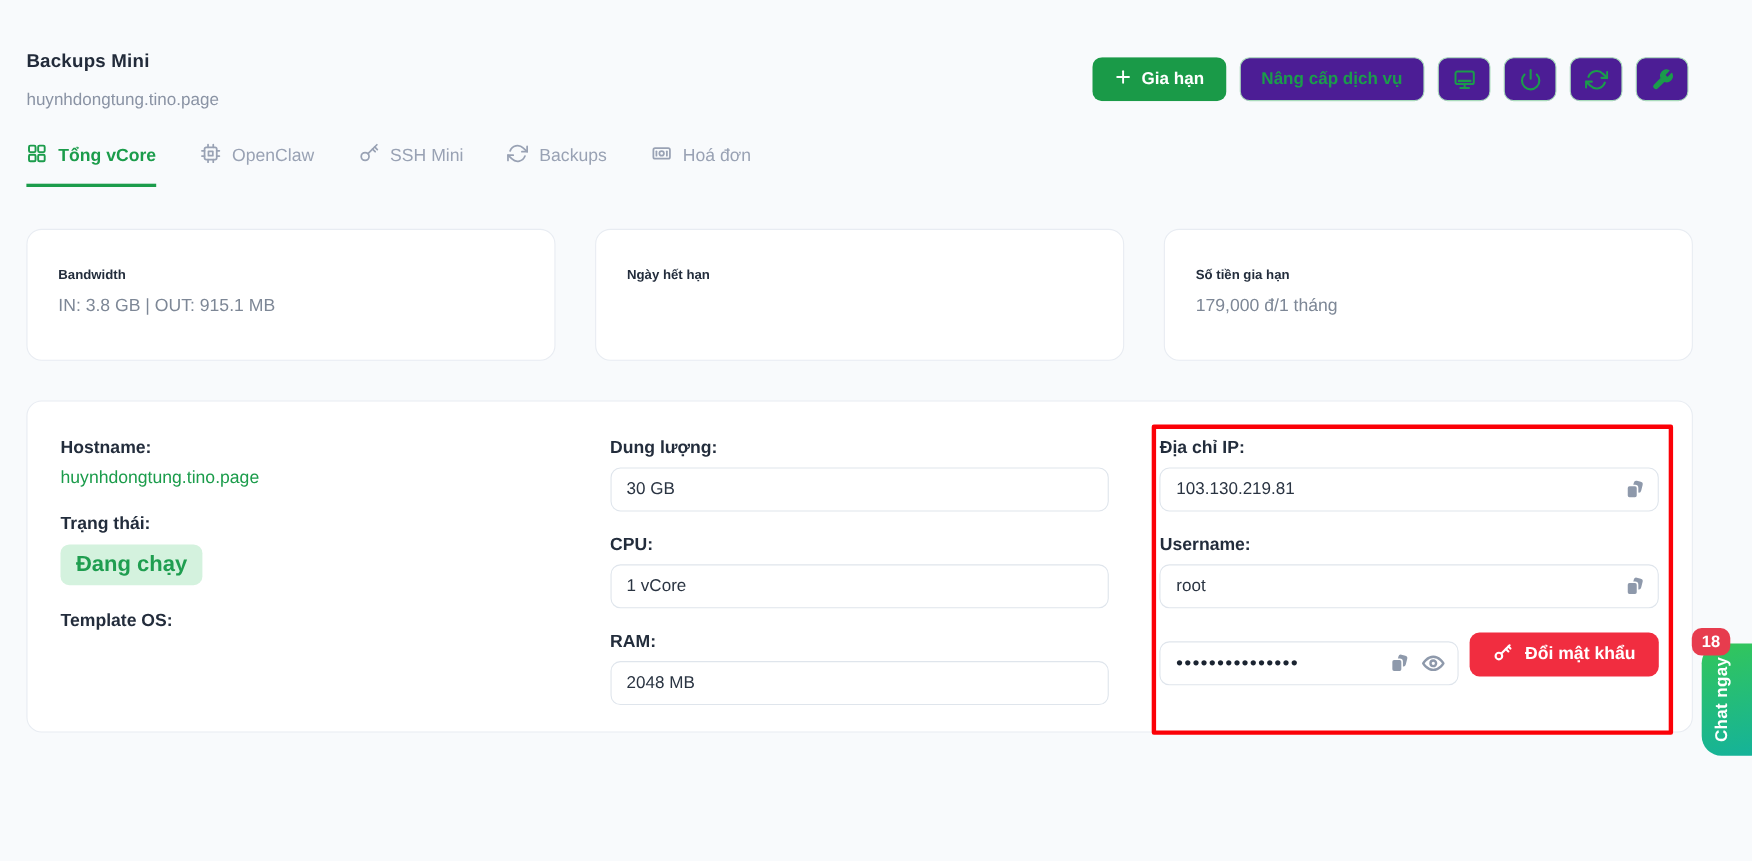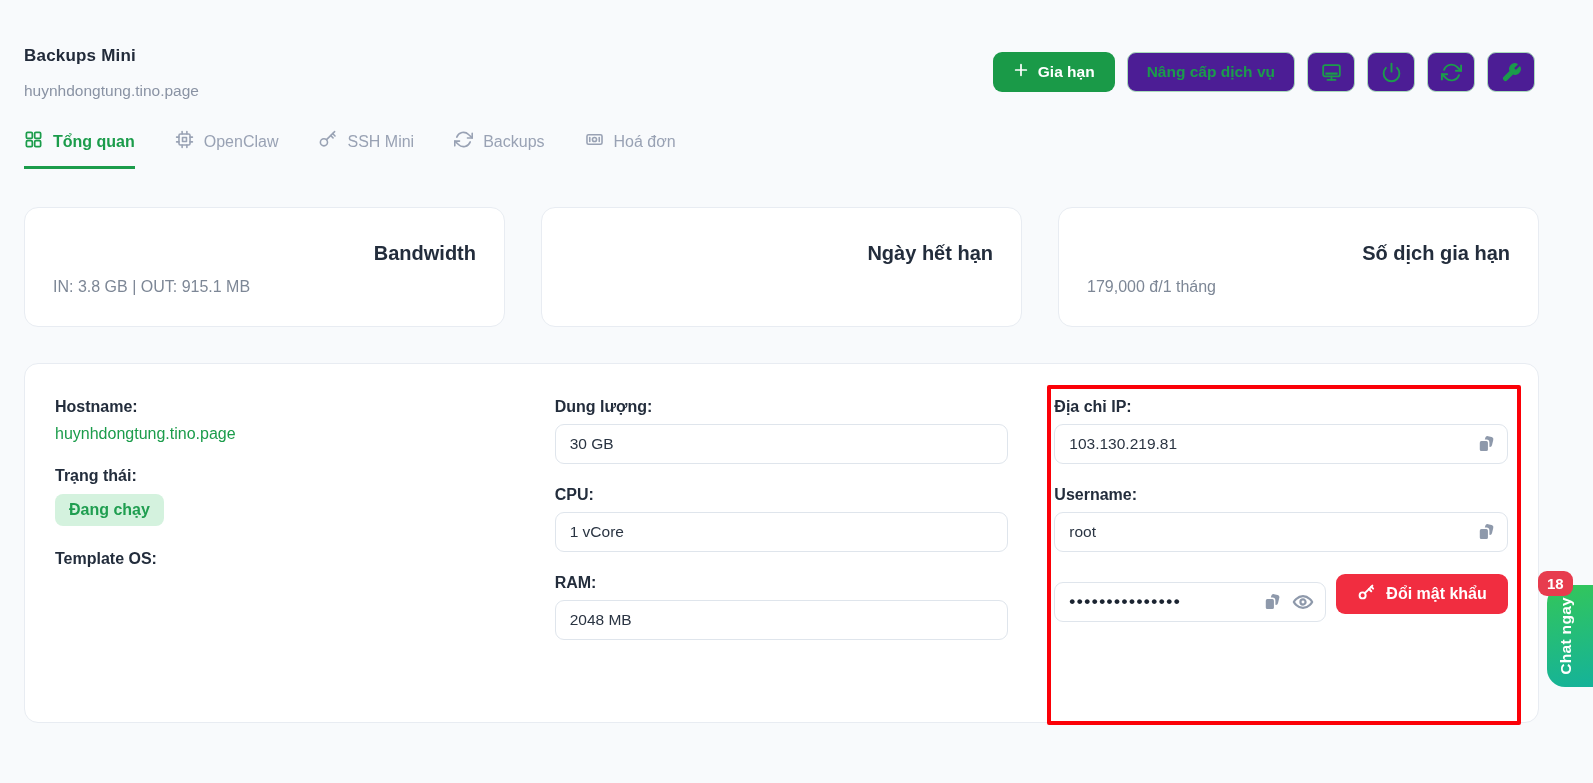--- a/index.html
+++ b/index.html
@@ -43,37 +43,37 @@
 
   
   .stats {
     display: grid; grid-template-columns: 1fr 1fr 1fr; gap: 36px;
     margin: 38px 54px 0 24px;
   }
   .stat-card {
     background: #fff; border: 1px solid #e8ecf2; border-radius: 14px;
     height: 120px; padding: 34px 28px 0;
   }
-  .stat-title { font-size: 20px; font-weight: 700; color: #232d3c; text-align: right; }
+  .stat-title { font-size: 12px; font-weight: 700; color: #232d3c; }
   .stat-value { font-size: 16px; color: #7d8796; margin-top: 13px; }
 
   
   .big-card {
     position: relative;
     margin: 36px 54px 0 24px;
     background: #fff; border: 1px solid #e8ecf2; border-radius: 14px;
-    height: 360px; padding: 34px 30px 0;
+    height: 302px; padding: 34px 30px 0;
     display: grid; grid-template-columns: 1fr 1fr 1fr; gap: 46px;
   }
   .info-group { margin-bottom: 24px; }
   .info-label, .field-label { font-size: 16px; font-weight: 700; color: #232d3c; }
   .hostname-link { display: inline-block; margin-top: 9px; font-size: 16px; color: #1b9c4b; text-decoration: none; }
   .status-badge {
     display: inline-block; margin-top: 9px; background: #d4f2de; color: #1f9e50;
-    font-size: 16px; font-weight: 700; padding: 7px 14px; border-radius: 8px;
+    font-size: 20px; font-weight: 700; padding: 7px 14px; border-radius: 8px;
   }
   .muted-value { margin-top: 12px; font-size: 16px; color: #7d8796; }
 
   .field { margin-bottom: 22px; }
   .input-wrap { position: relative; margin-top: 8px; }
   .text-input {
     width: 100%; height: 40px; border: 1px solid #dfe5ec; border-radius: 9px;
     background: #fff; padding: 0 14px; font-family: inherit;
     font-size: 15.5px; color: #2a3442; outline: none;
   }
@@ -177,21 +177,21 @@
   <div class="tabs">
     <div class="tab active">
       <span class="icon">
         <svg width="19" height="19" viewBox="0 0 24 24" fill="none" stroke="#1b9c4b" stroke-width="2.2" stroke-linejoin="round">
             <rect x="3" y="3" width="7.5" height="7.5" rx="1.5"></rect>
             <rect x="13.5" y="3" width="7.5" height="7.5" rx="1.5"></rect>
             <rect x="3" y="13.5" width="7.5" height="7.5" rx="1.5"></rect>
             <rect x="13.5" y="13.5" width="7.5" height="7.5" rx="1.5"></rect>
           </svg>
       </span>
-      <span>Tổng quan</span>
+      <span>Tổng vCore</span>
     </div>
     <div class="tab">
       <span class="icon">
         <svg width="19" height="19" viewBox="0 0 24 24" fill="none" stroke="#99a2b4" stroke-width="2" stroke-linecap="round" stroke-linejoin="round">
             <rect x="5" y="5" width="14" height="14" rx="2"></rect>
             <rect x="9.5" y="9.5" width="5" height="5"></rect>
             <line x1="9" y1="2" x2="9" y2="5"></line>
             <line x1="15" y1="2" x2="15" y2="5"></line>
             <line x1="9" y1="19" x2="9" y2="22"></line>
             <line x1="15" y1="19" x2="15" y2="22"></line>
@@ -240,21 +240,21 @@
 
   <div class="stats">
     <div class="stat-card">
       <div class="stat-title">Bandwidth</div>
       <div class="stat-value">IN: 3.8 GB | OUT: 915.1 MB</div>
     </div>
     <div class="stat-card">
       <div class="stat-title">Ngày hết hạn</div>
     </div>
     <div class="stat-card">
-      <div class="stat-title">Số dịch gia hạn</div>
+      <div class="stat-title">Số tiền gia hạn</div>
       <div class="stat-value">179,000 đ/1 tháng</div>
     </div>
   </div>
 
   <div class="big-card">
 
     <div>
       <div class="info-group">
         <div class="info-label">Hostname:</div>
         <a class="hostname-link" href="#">huynhdongtung.tino.page</a>

